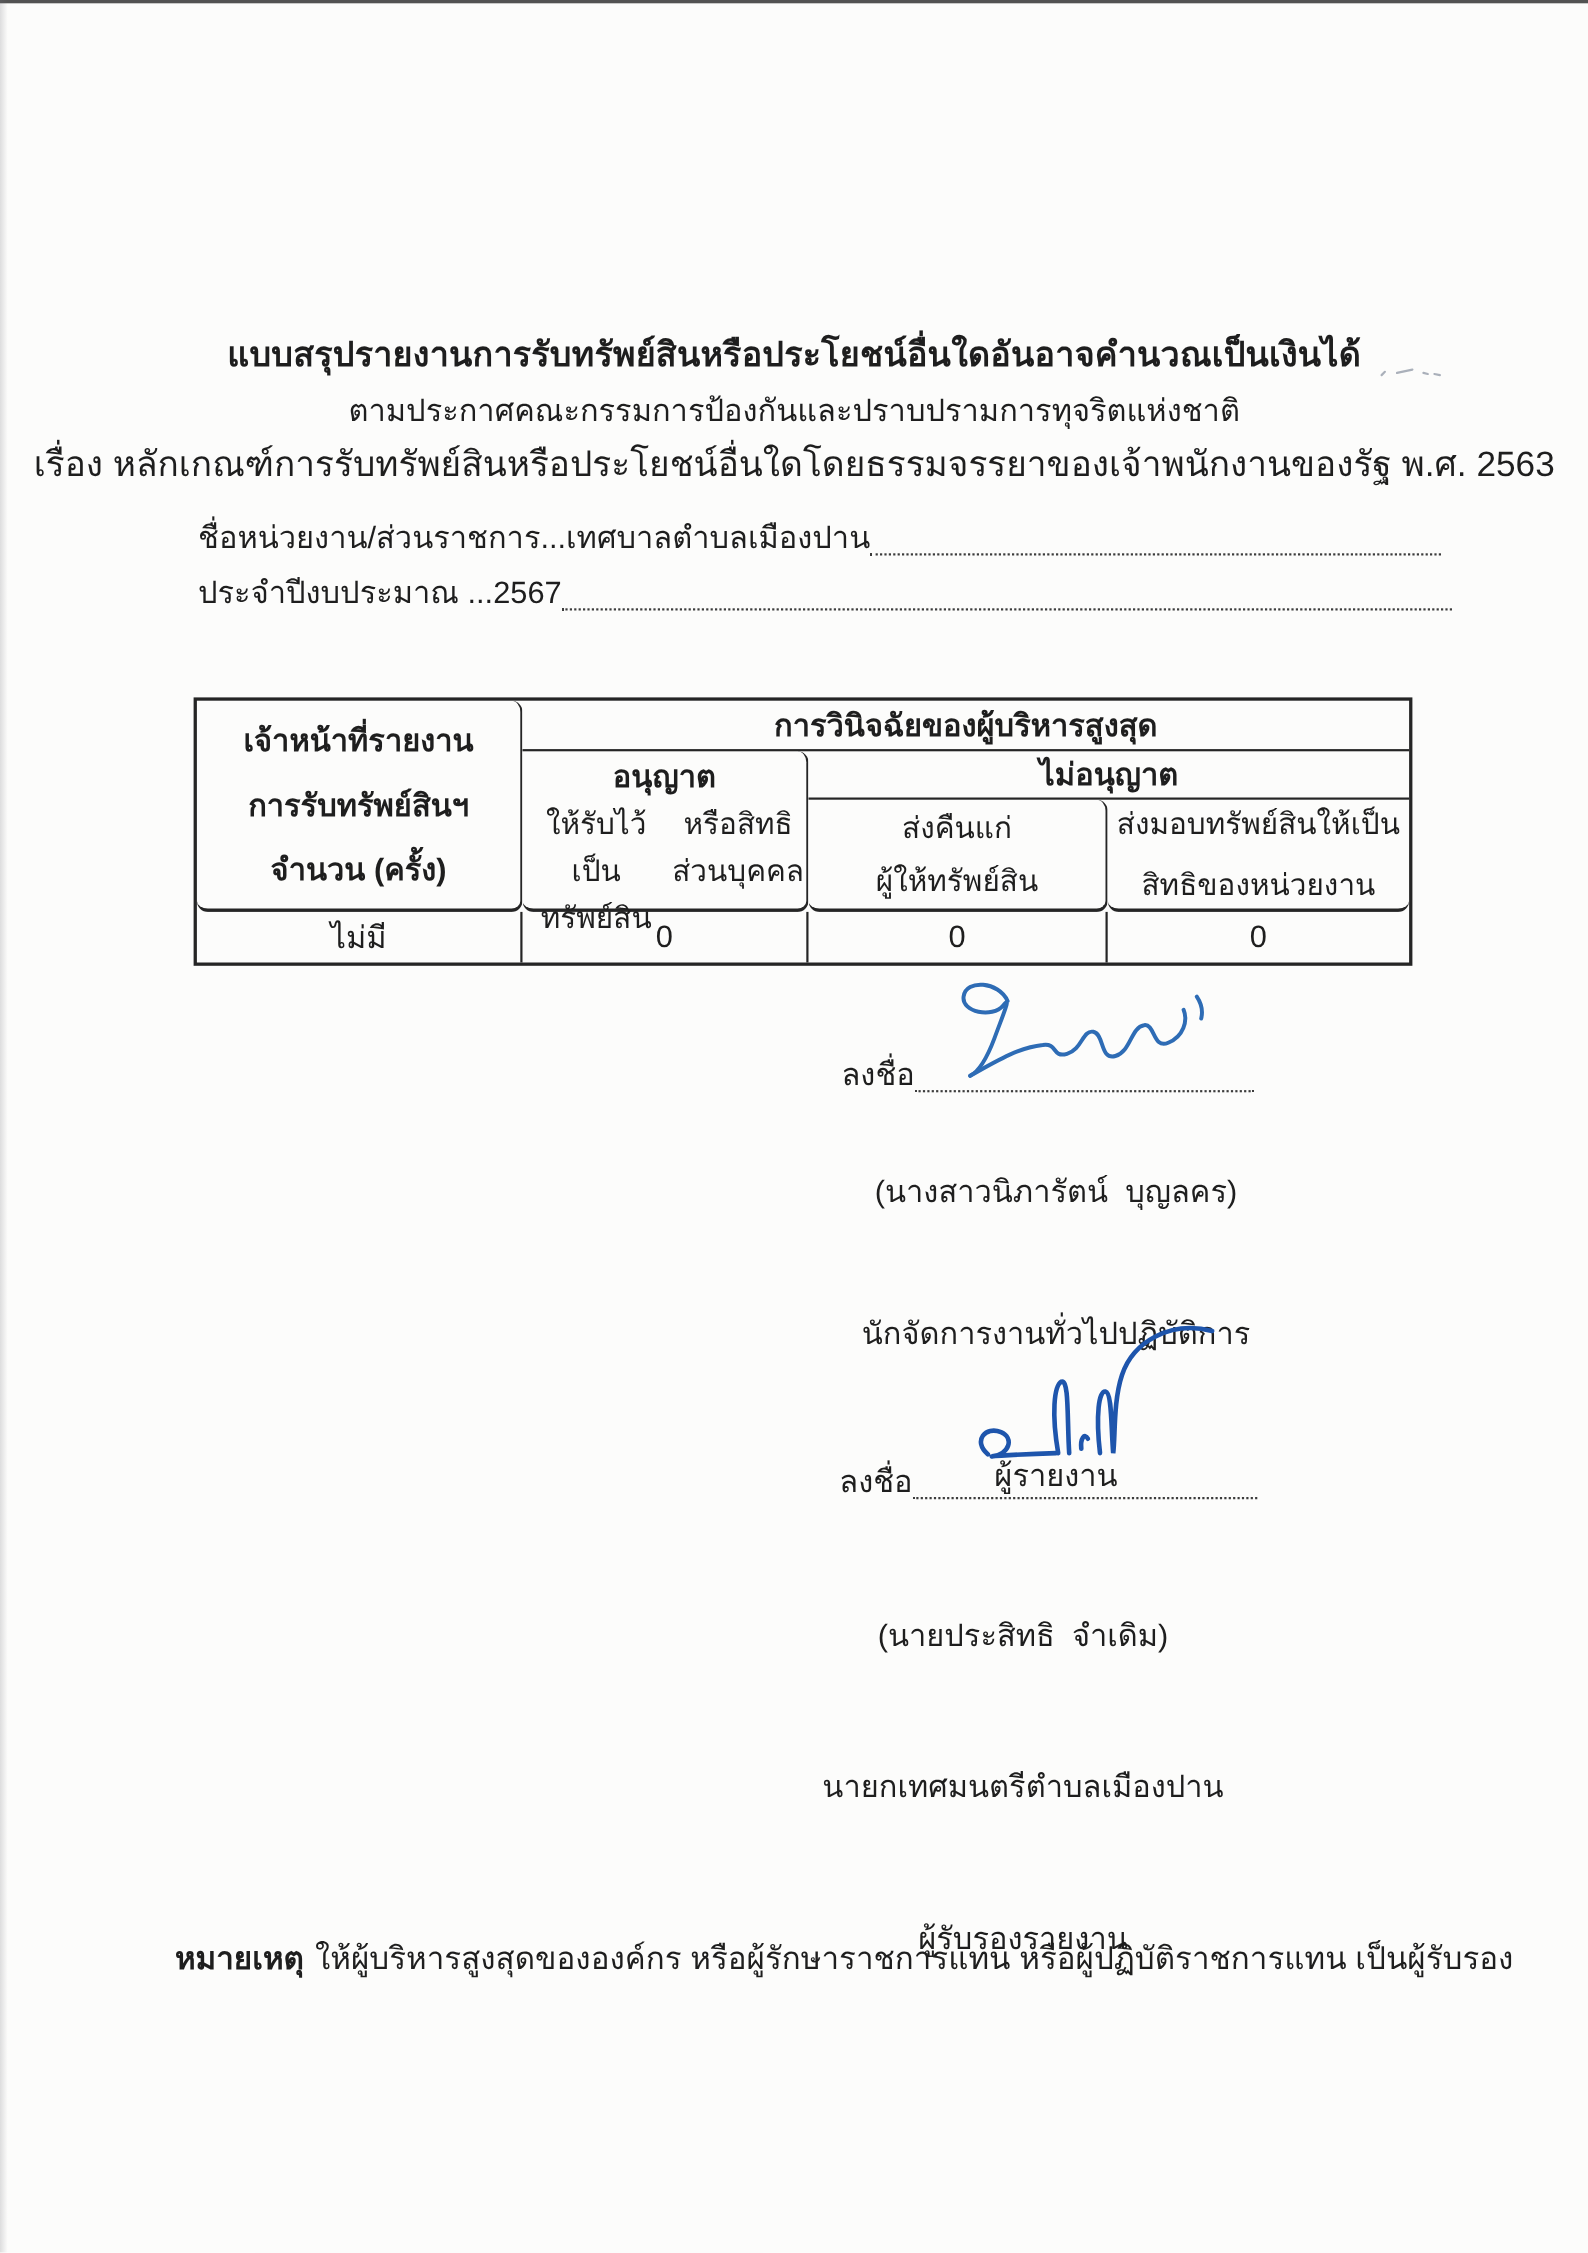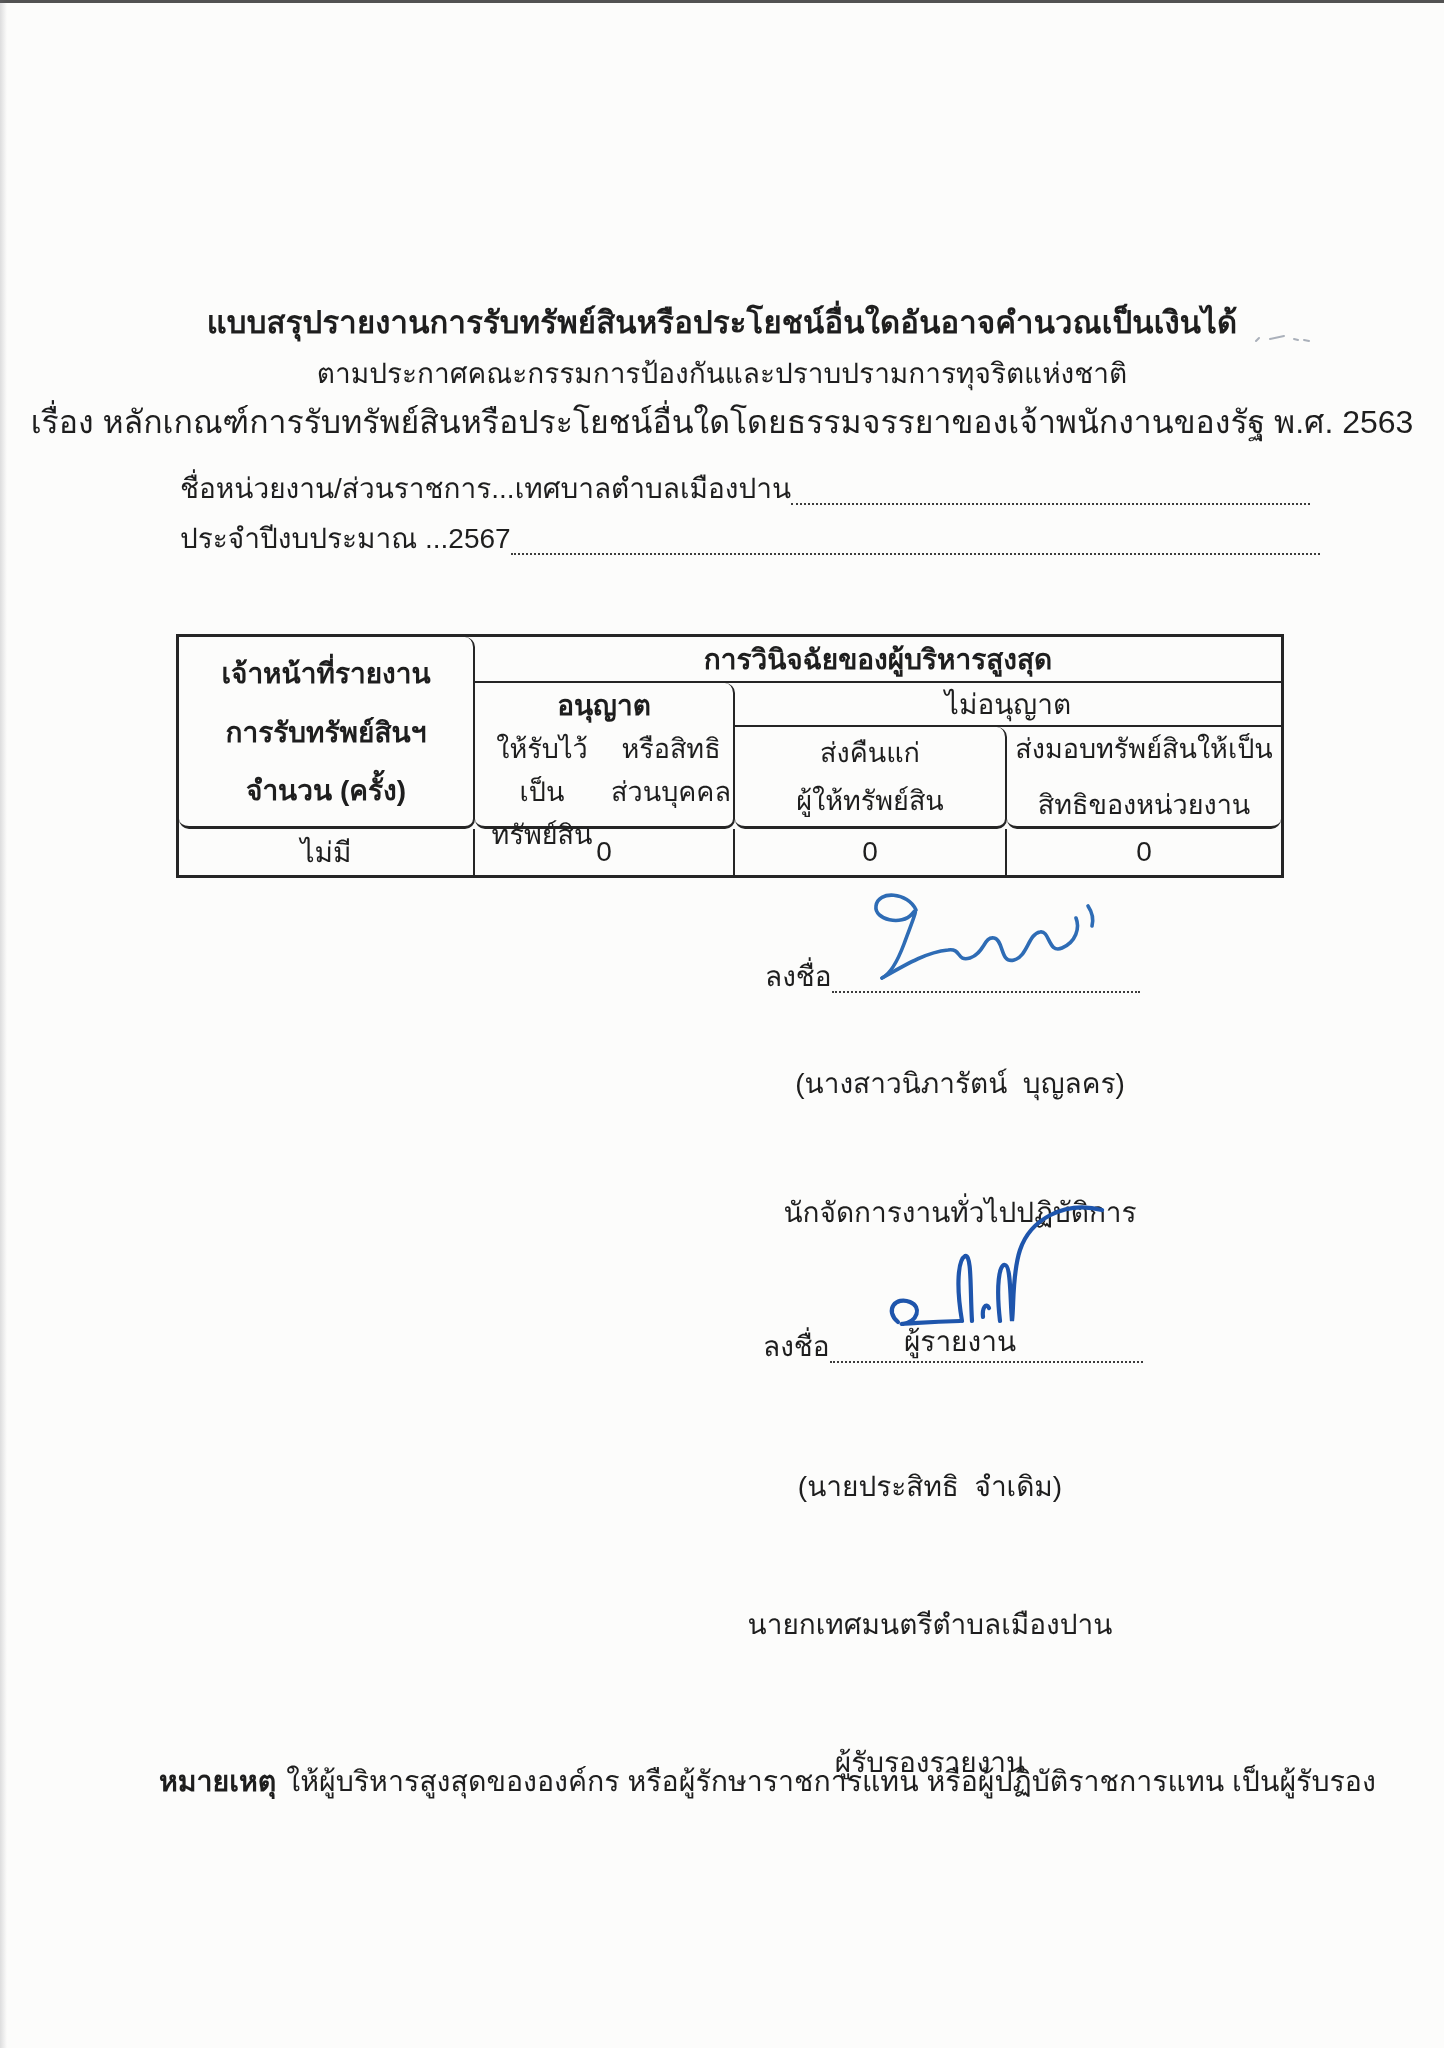--- a/index.html
+++ b/index.html
@@ -49,21 +49,21 @@
   }
   .cell { border-right: 2px solid #252525; border-bottom: 2px solid #252525; display: flex; align-items: center; justify-content: center; }
   .no-r { border-right: none; }
   .no-b { border-bottom: none; }
   .sep-b { border-bottom: 3px solid #252525; border-radius: 10px; }
   .c-report { grid-column: 1; grid-row: 1 / 4; flex-direction: column; justify-content: space-evenly; font-weight: bold; }
   .c-decision { grid-column: 2 / 5; grid-row: 1; font-weight: bold; }
   .c-allow { grid-column: 2; grid-row: 2 / 4; flex-direction: column; align-items: center; justify-content: flex-start; padding: 0; }
   .c-allow .hd { height: 46px; display: flex; align-items: center; justify-content: center; font-weight: bold; }
   .c-allow .sub { flex: 1; display: flex; flex-direction: row; justify-content: space-evenly; font-size: 27px; }
-  .c-disallow { grid-column: 3 / 5; grid-row: 2; font-weight: normal; }
+  .c-disallow { grid-column: 3 / 5; grid-row: 2; font-weight: bold; }
   .c-sub2 { flex-direction: column; justify-content: space-evenly; font-size: 27px; }
   .c-return { grid-column: 3; grid-row: 3; }
   .c-transfer { grid-column: 4; grid-row: 3; gap: 12px; }
   .d1 { grid-column: 1; grid-row: 4; }
   .d2 { grid-column: 2; grid-row: 4; }
   .d3 { grid-column: 3; grid-row: 4; }
   .d4 { grid-column: 4; grid-row: 4; }
 
   
   .sign-row { position: absolute; display: flex; align-items: flex-end; font-size: 28px; height: 42px; }

